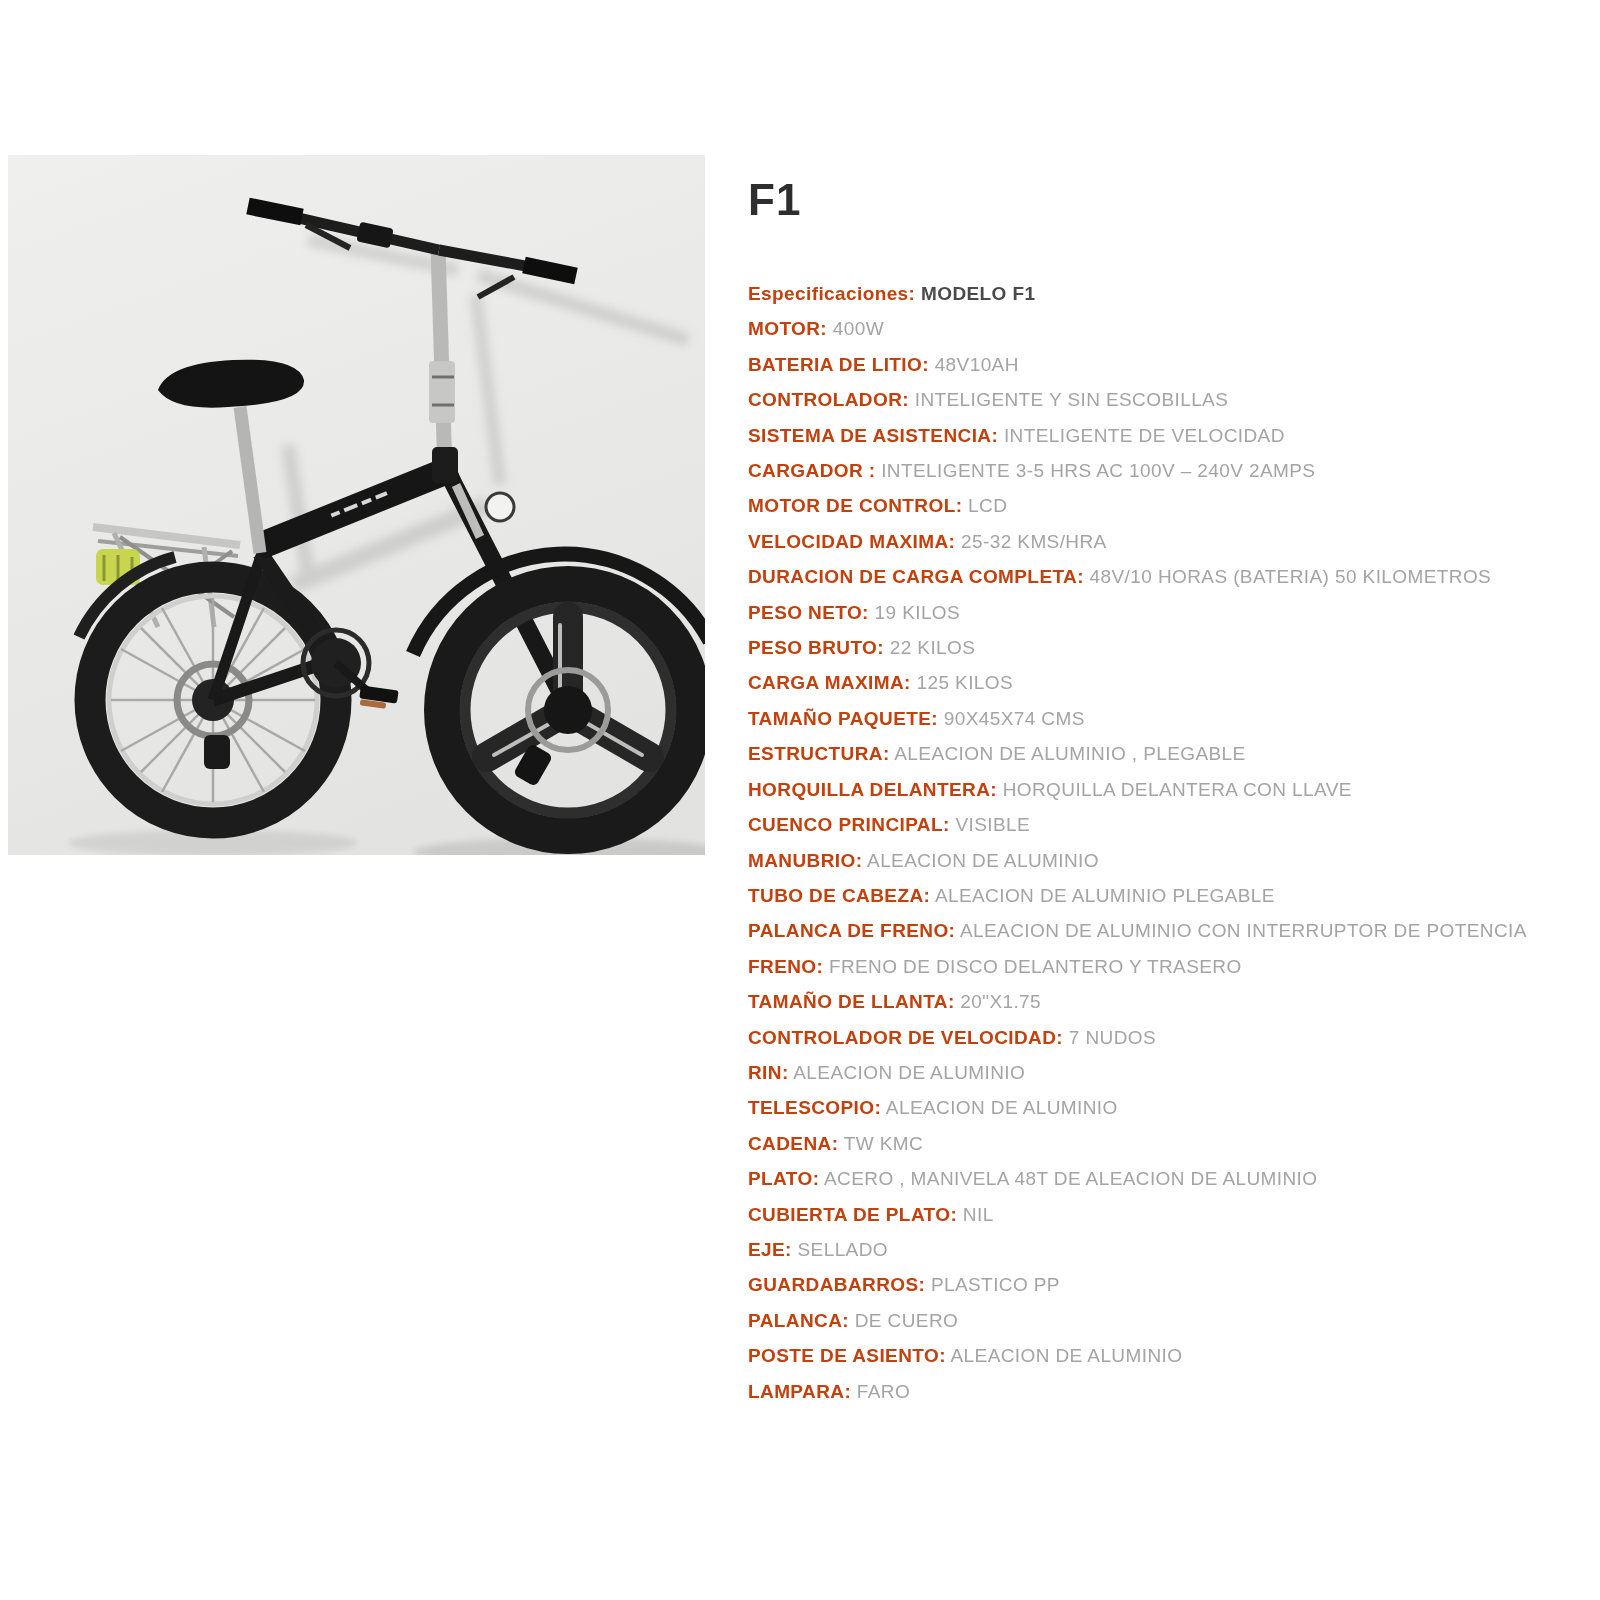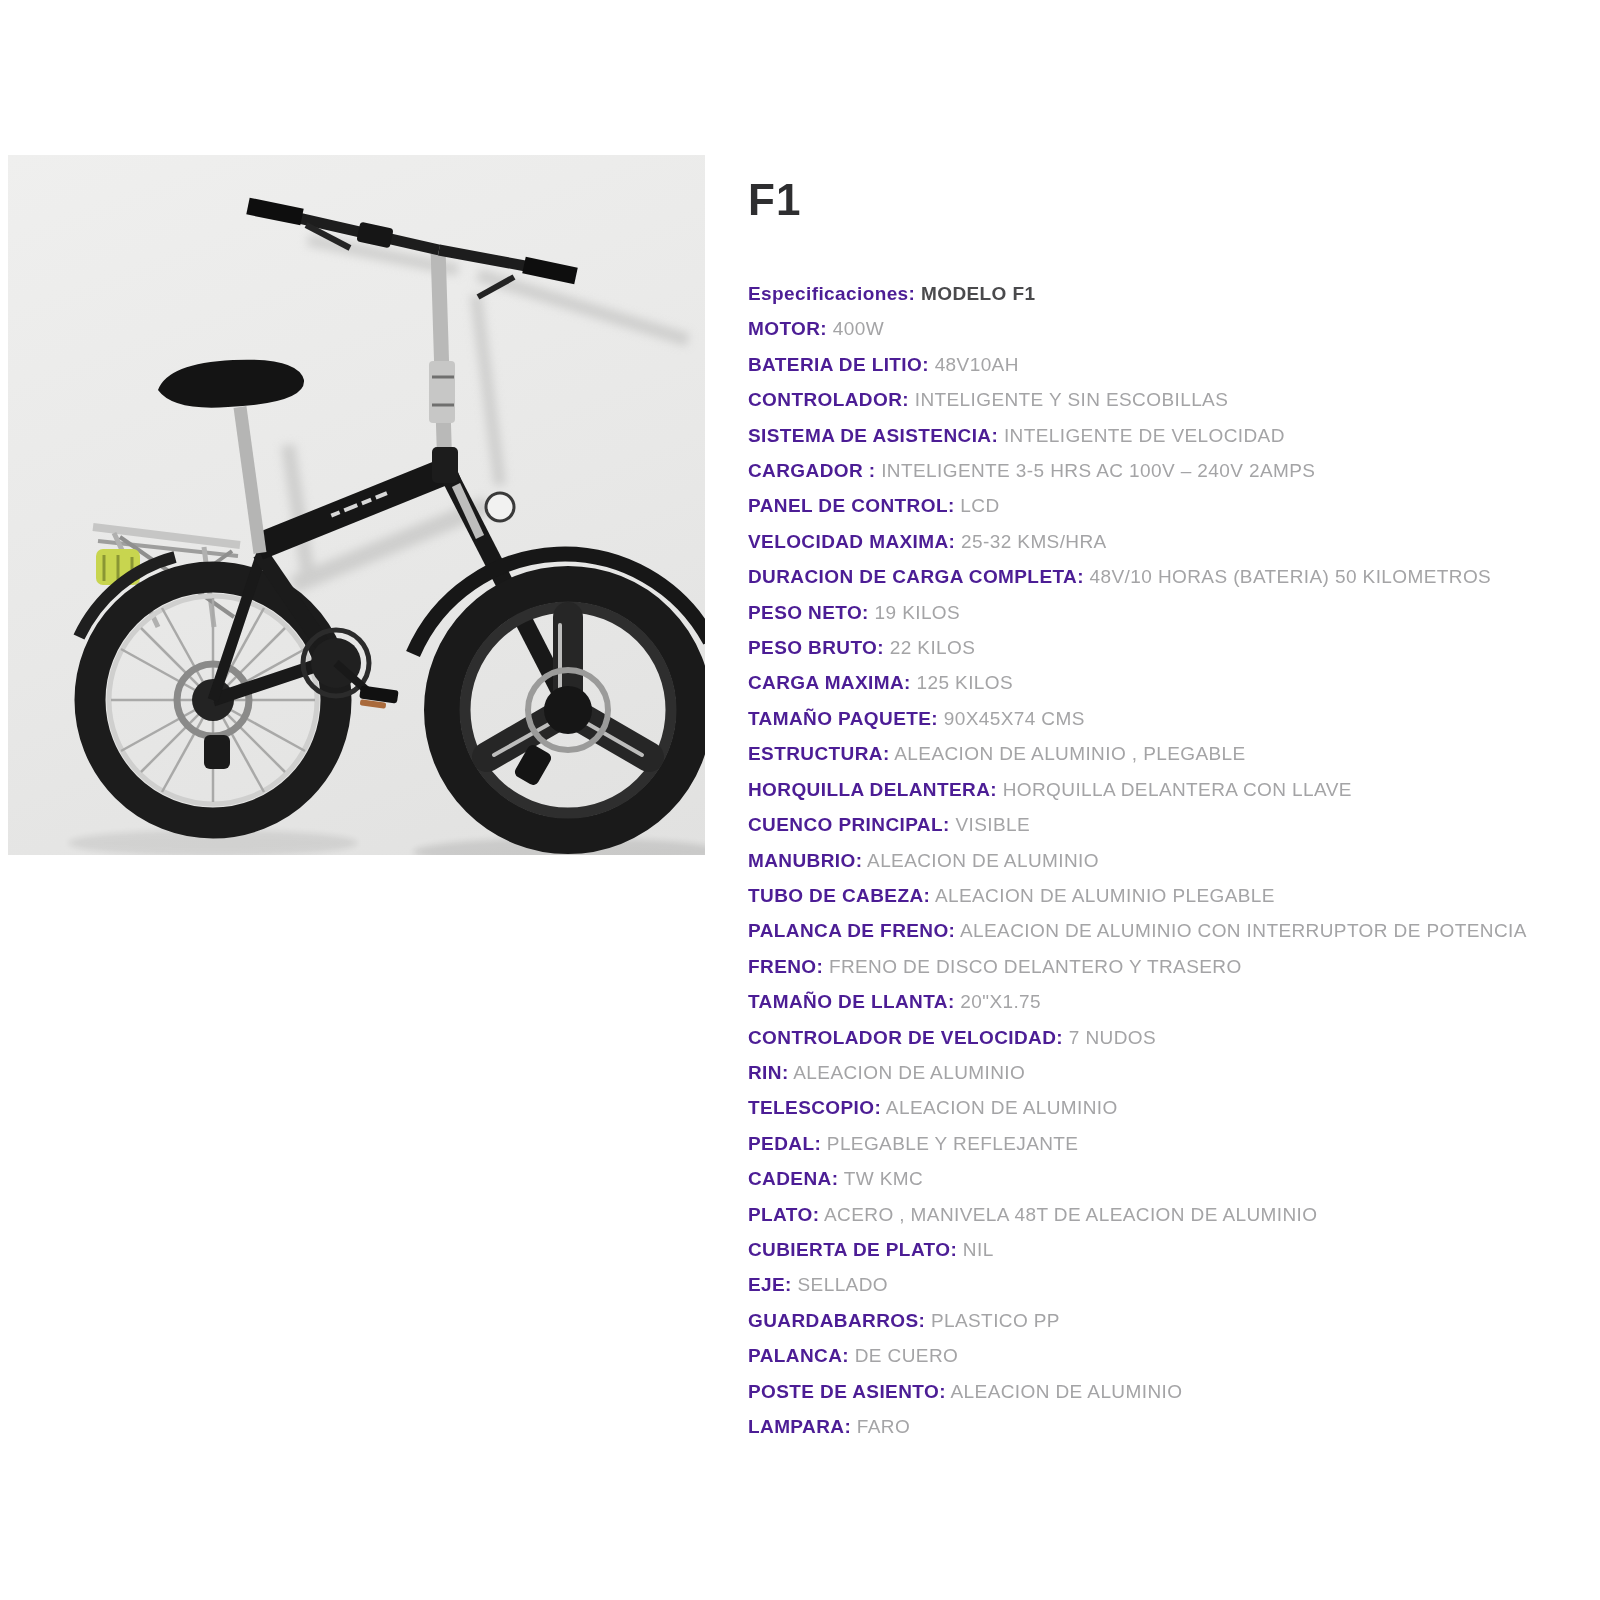--- a/index.html
+++ b/index.html
@@ -21,21 +21,21 @@
   }
   .title{
     font-size:44px;font-weight:700;color:#2e2e30;
     letter-spacing:1px;line-height:1;margin:0;
   }
   .specs{margin-top:54px;}
   .spec-row{
     font-size:19px;line-height:35.4px;white-space:nowrap;
     color:#a4a4a6;letter-spacing:0.4px;
   }
-  .spec-label{font-weight:700;color:#4c1d95;}
+  .spec-label{font-weight:700;color:#c2410c;}
   .spec-value{font-weight:400;color:#a4a4a6;}
   .spec-row.strong .spec-value{font-weight:700;color:#4a4a4c;text-align:right;}
 </style>
 </head>
 <body>
 
 <div class="page">
 
   <div class="photo">
     <svg viewBox="0 0 697 700">
@@ -168,39 +168,38 @@
 
   <div class="content">
     <h1 class="title">F1</h1>
     <div class="specs" id="spec-list">
         <div class="spec-row strong"><span class="spec-label">Especificaciones:</span> <span class="spec-value">MODELO F1</span></div>
         <div class="spec-row"><span class="spec-label">MOTOR:</span> <span class="spec-value">400W</span></div>
         <div class="spec-row"><span class="spec-label">BATERIA DE LITIO:</span> <span class="spec-value">48V10AH</span></div>
         <div class="spec-row"><span class="spec-label">CONTROLADOR:</span> <span class="spec-value">INTELIGENTE Y SIN ESCOBILLAS</span></div>
         <div class="spec-row"><span class="spec-label">SISTEMA DE ASISTENCIA:</span> <span class="spec-value">INTELIGENTE DE VELOCIDAD</span></div>
         <div class="spec-row"><span class="spec-label">CARGADOR :</span> <span class="spec-value">INTELIGENTE 3-5 HRS AC 100V – 240V 2AMPS</span></div>
-        <div class="spec-row"><span class="spec-label">PANEL DE CONTROL:</span> <span class="spec-value">LCD</span></div>
+        <div class="spec-row"><span class="spec-label">MOTOR DE CONTROL:</span> <span class="spec-value">LCD</span></div>
         <div class="spec-row"><span class="spec-label">VELOCIDAD MAXIMA:</span> <span class="spec-value">25-32 KMS/HRA</span></div>
         <div class="spec-row"><span class="spec-label">DURACION DE CARGA COMPLETA:</span> <span class="spec-value">48V/10 HORAS (BATERIA) 50 KILOMETROS</span></div>
         <div class="spec-row"><span class="spec-label">PESO NETO:</span> <span class="spec-value">19 KILOS</span></div>
         <div class="spec-row"><span class="spec-label">PESO BRUTO:</span> <span class="spec-value">22 KILOS</span></div>
         <div class="spec-row"><span class="spec-label">CARGA MAXIMA:</span> <span class="spec-value">125 KILOS</span></div>
         <div class="spec-row"><span class="spec-label">TAMAÑO PAQUETE:</span> <span class="spec-value">90X45X74 CMS</span></div>
         <div class="spec-row"><span class="spec-label">ESTRUCTURA:</span> <span class="spec-value">ALEACION DE ALUMINIO , PLEGABLE</span></div>
         <div class="spec-row"><span class="spec-label">HORQUILLA DELANTERA:</span> <span class="spec-value">HORQUILLA DELANTERA CON LLAVE</span></div>
         <div class="spec-row"><span class="spec-label">CUENCO PRINCIPAL:</span> <span class="spec-value">VISIBLE</span></div>
         <div class="spec-row"><span class="spec-label">MANUBRIO:</span> <span class="spec-value">ALEACION DE ALUMINIO</span></div>
         <div class="spec-row"><span class="spec-label">TUBO DE CABEZA:</span> <span class="spec-value">ALEACION DE ALUMINIO PLEGABLE</span></div>
         <div class="spec-row"><span class="spec-label">PALANCA DE FRENO:</span> <span class="spec-value">ALEACION DE ALUMINIO CON INTERRUPTOR DE POTENCIA</span></div>
         <div class="spec-row"><span class="spec-label">FRENO:</span> <span class="spec-value">FRENO DE DISCO DELANTERO Y TRASERO</span></div>
         <div class="spec-row"><span class="spec-label">TAMAÑO DE LLANTA:</span> <span class="spec-value">20"X1.75</span></div>
         <div class="spec-row"><span class="spec-label">CONTROLADOR DE VELOCIDAD:</span> <span class="spec-value">7 NUDOS</span></div>
         <div class="spec-row"><span class="spec-label">RIN:</span> <span class="spec-value">ALEACION DE ALUMINIO</span></div>
         <div class="spec-row"><span class="spec-label">TELESCOPIO:</span> <span class="spec-value">ALEACION DE ALUMINIO</span></div>
-        <div class="spec-row"><span class="spec-label">PEDAL:</span> <span class="spec-value">PLEGABLE Y REFLEJANTE</span></div>
         <div class="spec-row"><span class="spec-label">CADENA:</span> <span class="spec-value">TW KMC</span></div>
         <div class="spec-row"><span class="spec-label">PLATO:</span> <span class="spec-value">ACERO , MANIVELA 48T DE ALEACION DE ALUMINIO</span></div>
         <div class="spec-row"><span class="spec-label">CUBIERTA DE PLATO:</span> <span class="spec-value">NIL</span></div>
         <div class="spec-row"><span class="spec-label">EJE:</span> <span class="spec-value">SELLADO</span></div>
         <div class="spec-row"><span class="spec-label">GUARDABARROS:</span> <span class="spec-value">PLASTICO PP</span></div>
         <div class="spec-row"><span class="spec-label">PALANCA:</span> <span class="spec-value">DE CUERO</span></div>
         <div class="spec-row"><span class="spec-label">POSTE DE ASIENTO:</span> <span class="spec-value">ALEACION DE ALUMINIO</span></div>
         <div class="spec-row"><span class="spec-label">LAMPARA:</span> <span class="spec-value">FARO</span></div>
       </div>
   </div>

